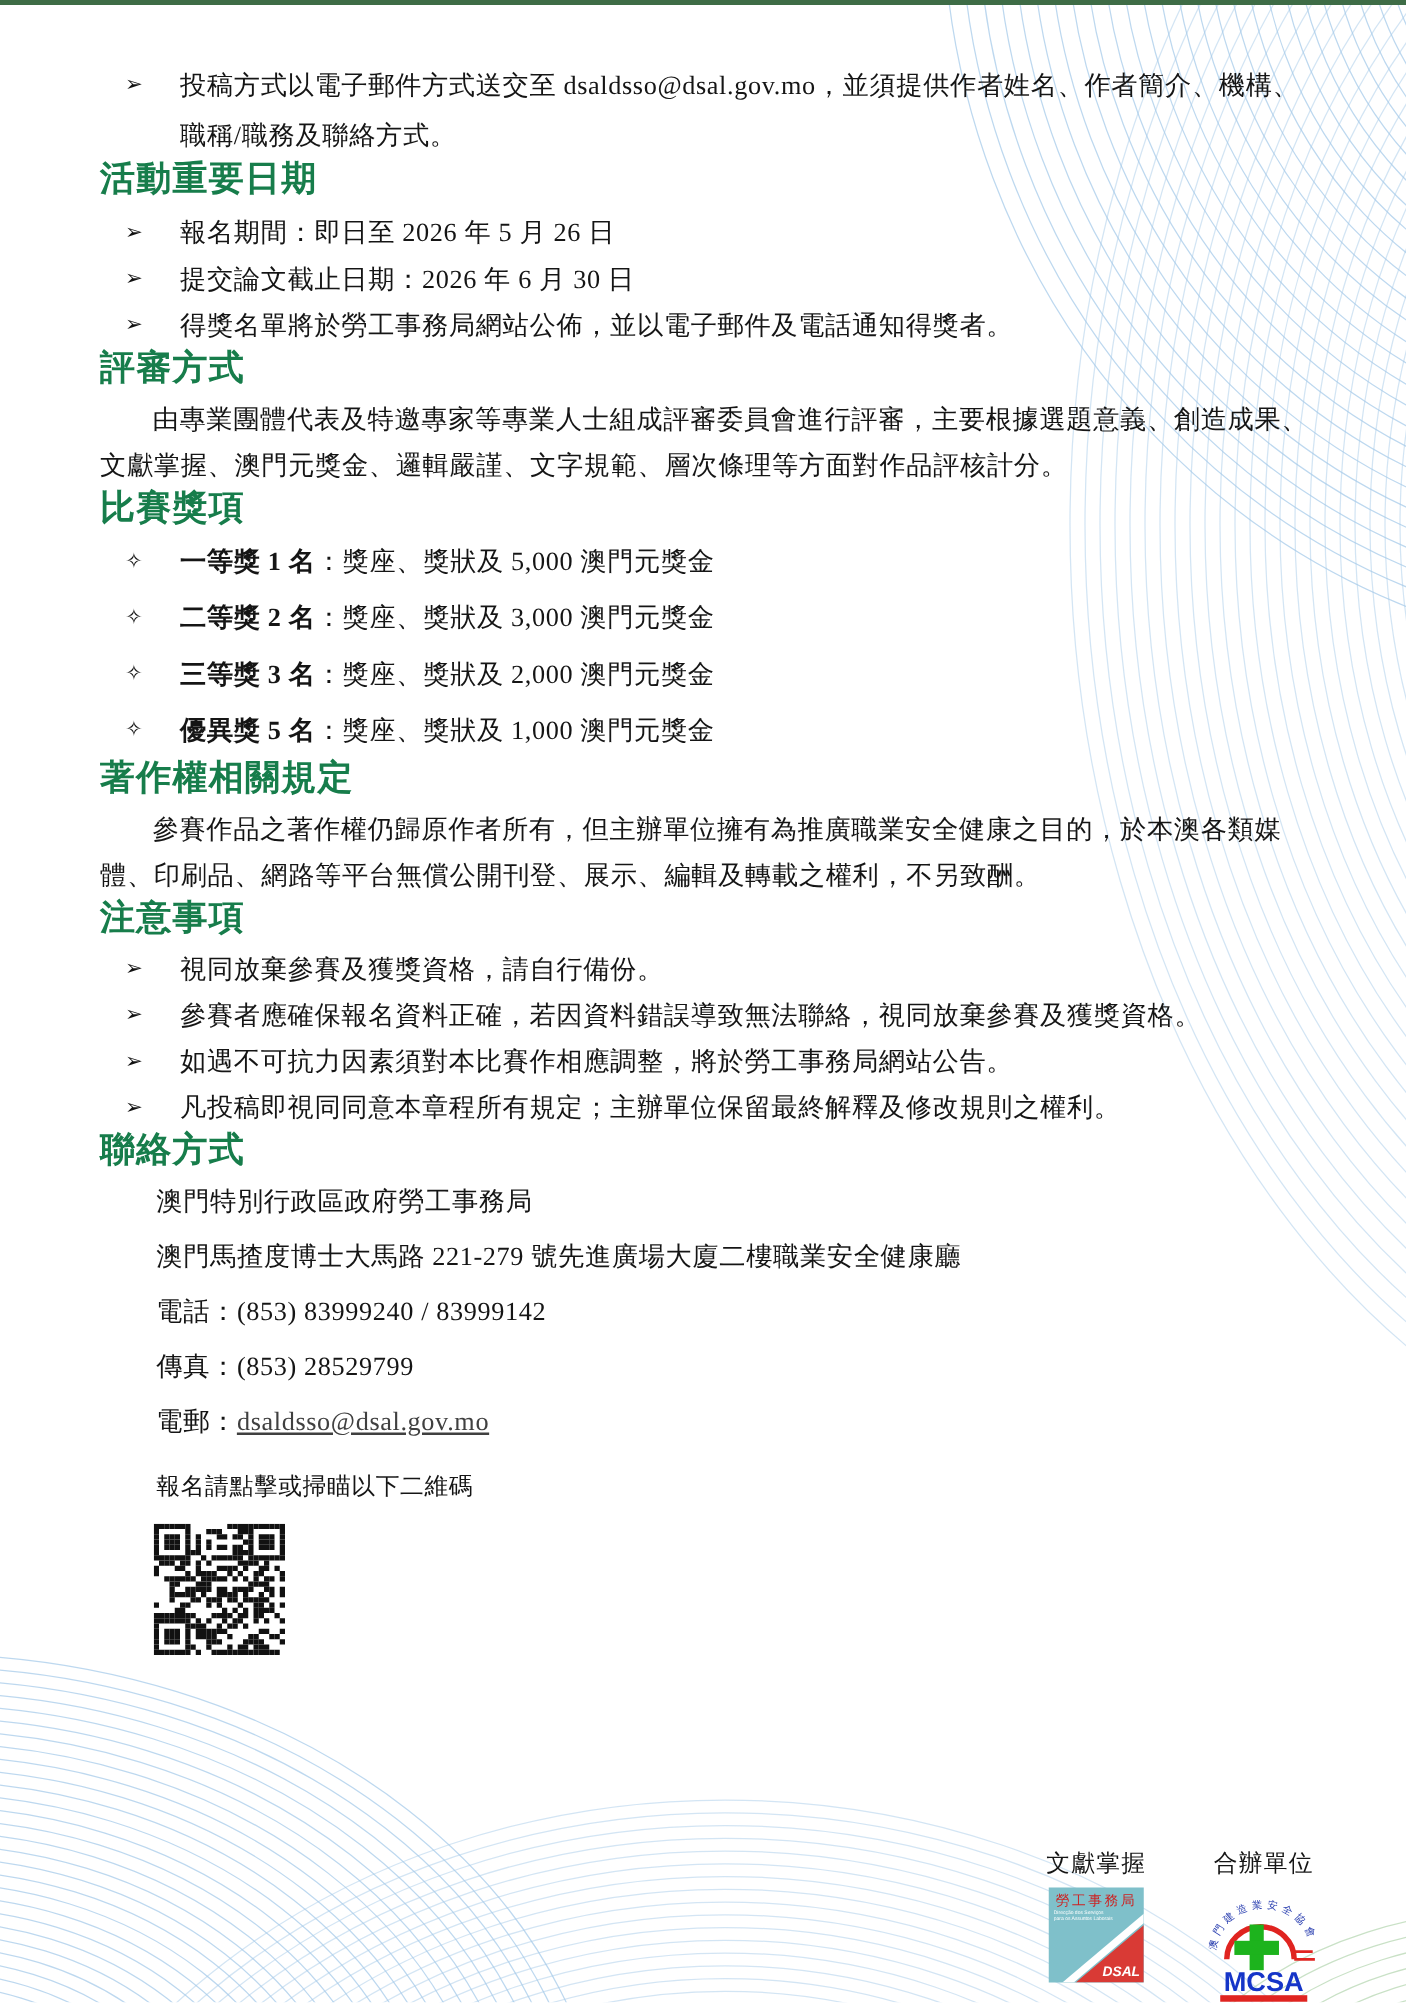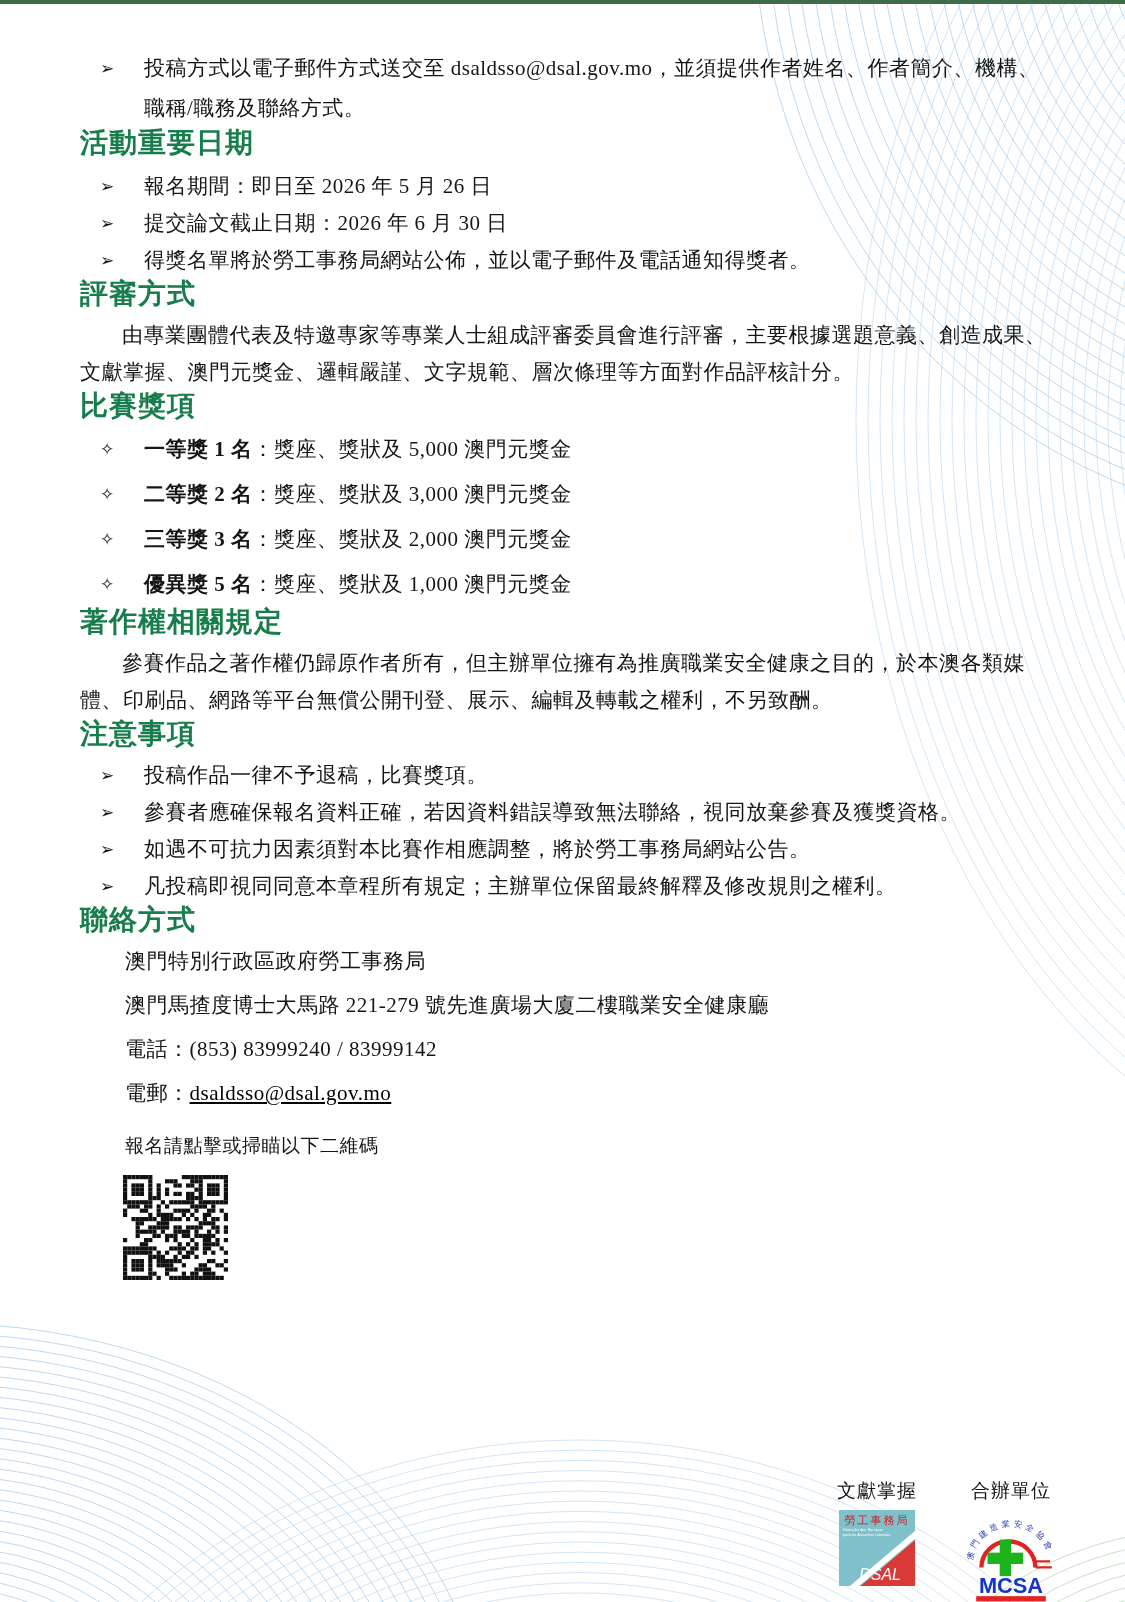--- a/index.html
+++ b/index.html
@@ -15,38 +15,38 @@
   .blist .marker{position:absolute;left:20px;top:0;font-size:17px;color:#111;
                  font-family:"DejaVu Sans",sans-serif;}
   .intro li{line-height:40px;}
   .prizes li{line-height:45px;}
   .prizes li{line-height:45px;}
   .prize-title{font-weight:700;}
   .para{font-size:21px;line-height:37px;letter-spacing:.5px;text-indent:2em;margin:0;}
   .m18{margin-top:18px;} .m26{margin-top:26px;} .m30{margin-top:30px;} .m16{margin-top:16px;}
   .m8{margin-top:8px;} .m10{margin-top:10px;} .m6{margin-top:6px;} .m4{margin-top:4px;}
   .contact-line{font-size:21px;line-height:44px;letter-spacing:.5px;padding-left:45px;}
-  a.email{color:#000000;text-decoration:underline;}
+  a.email{color:#404040;text-decoration:underline;}
   .qr-caption{font-size:19px;line-height:26px;letter-spacing:.5px;padding-left:45px;margin-top:18px;}
   .qr-box{margin-top:8px;margin-left:37px;width:112px;height:128px;background:#fff;
           padding:8px 6px 6px 6px;box-sizing:border-box;}
   .footer{position:absolute;z-index:1;top:1478px;left:832px;display:flex;gap:44px;text-align:center;}
   .f-col{width:90px;}
   .f-label{font-size:19px;letter-spacing:1px;margin-bottom:6px;}
   .dsal-logo{position:relative;width:76px;height:76px;margin:0 auto;background:#7fc0ca;overflow:hidden;}
   .dsal-zh{position:absolute;top:3px;left:0;right:0;color:#c22;
            font-size:11px;font-weight:400;letter-spacing:2px;}
   .dsal-pt{position:absolute;top:17px;left:4px;right:2px;text-align:left;color:#fff;
            font-family:"Liberation Sans",sans-serif;font-size:4px;line-height:5px;}
   .dsal-stripe{position:absolute;inset:0;background:#fff;
            clip-path:polygon(102% 26%,102% 36%,24% 102%,12% 102%);}
   .dsal-red{position:absolute;inset:0;background:#d93a35;
            clip-path:polygon(102% 38%,102% 102%,26% 102%);}
-  .dsal-acronym{position:absolute;right:14px;bottom:2px;color:#fff;font-style:italic;
-           font-family:"Liberation Sans",sans-serif;font-weight:400;font-size:16px;}
+  .dsal-acronym{position:absolute;right:3px;bottom:2px;color:#fff;font-style:italic;
+           font-family:"Liberation Sans",sans-serif;font-weight:700;font-size:11px;}
   .mcsa-logo{width:88px;height:94px;margin:0 auto;}
 </style>
 </head>
 <body>
 
 <div class="page">
   <svg class="deco" id="wave-deco" width="1125" height="1602" viewBox="0 0 1125 1602">
       <ellipse cx="1330" cy="-80" rx="170" ry="178.5" fill="none" stroke="#a7cbe9" stroke-width="1" opacity="0.75"></ellipse>
       <ellipse cx="1330" cy="-80" rx="184" ry="193.20000000000002" fill="none" stroke="#a7cbe9" stroke-width="1" opacity="0.75"></ellipse>
       <ellipse cx="1330" cy="-80" rx="198" ry="207.9" fill="none" stroke="#a7cbe9" stroke-width="1" opacity="0.75"></ellipse>
@@ -217,37 +217,38 @@
         <span class="prize-title">優異獎 5 名</span><span>：獎座、獎狀及 1,000 澳門元獎金</span></li>
     </ul>
 
     <h2 class="sec m16">著作權相關規定</h2>
     <p class="para m8">參賽作品之著作權仍歸原作者所有，但主辦單位擁有為推廣職業安全健康之目的，於本澳各類媒體、印刷品、網路等平台無償公開刊登、展示、編輯及轉載之權利，不另致酬。</p>
 
     <h2 class="sec m30">注意事項</h2>
     <ul class="blist m8">
       <li>
         <span class="marker">➢</span>
-        <span>投稿作品一律不予退稿，比賽獎項。</span></li>
+        <span>視同放棄參賽及獲獎資格，請自行備份。</span></li>
       <li>
         <span class="marker">➢</span>
         <span>參賽者應確保報名資料正確，若因資料錯誤導致無法聯絡，視同放棄參賽及獲獎資格。</span></li>
       <li>
         <span class="marker">➢</span>
         <span>如遇不可抗力因素須對本比賽作相應調整，將於勞工事務局網站公告。</span></li>
       <li>
         <span class="marker">➢</span>
         <span>凡投稿即視同同意本章程所有規定；主辦單位保留最終解釋及修改規則之權利。</span></li>
     </ul>
 
     <h2 class="sec m18">聯絡方式</h2>
     <div class="m4">
       <div class="contact-line">澳門特別行政區政府勞工事務局</div>
       <div class="contact-line">澳門馬揸度博士大馬路 221-279 號先進廣場大廈二樓職業安全健康廳</div>
       <div class="contact-line">電話：(853) 83999240 / 83999142</div>
+      <div class="contact-line">傳真：(853) 28529799</div>
       <div class="contact-line">
         <span>電郵：</span><a class="email" href="#">dsaldsso@dsal.gov.mo</a>
       </div>
     </div>
 
     <div class="qr-caption">報名請點擊或掃瞄以下二維碼</div>
     <div class="qr-box"><svg width="105" height="105">
           <rect x="0" y="0" width="4.2" height="4.2" fill="#111"></rect>
           <rect x="4.2" y="0" width="4.2" height="4.2" fill="#111"></rect>
           <rect x="8.4" y="0" width="4.2" height="4.2" fill="#111"></rect>

